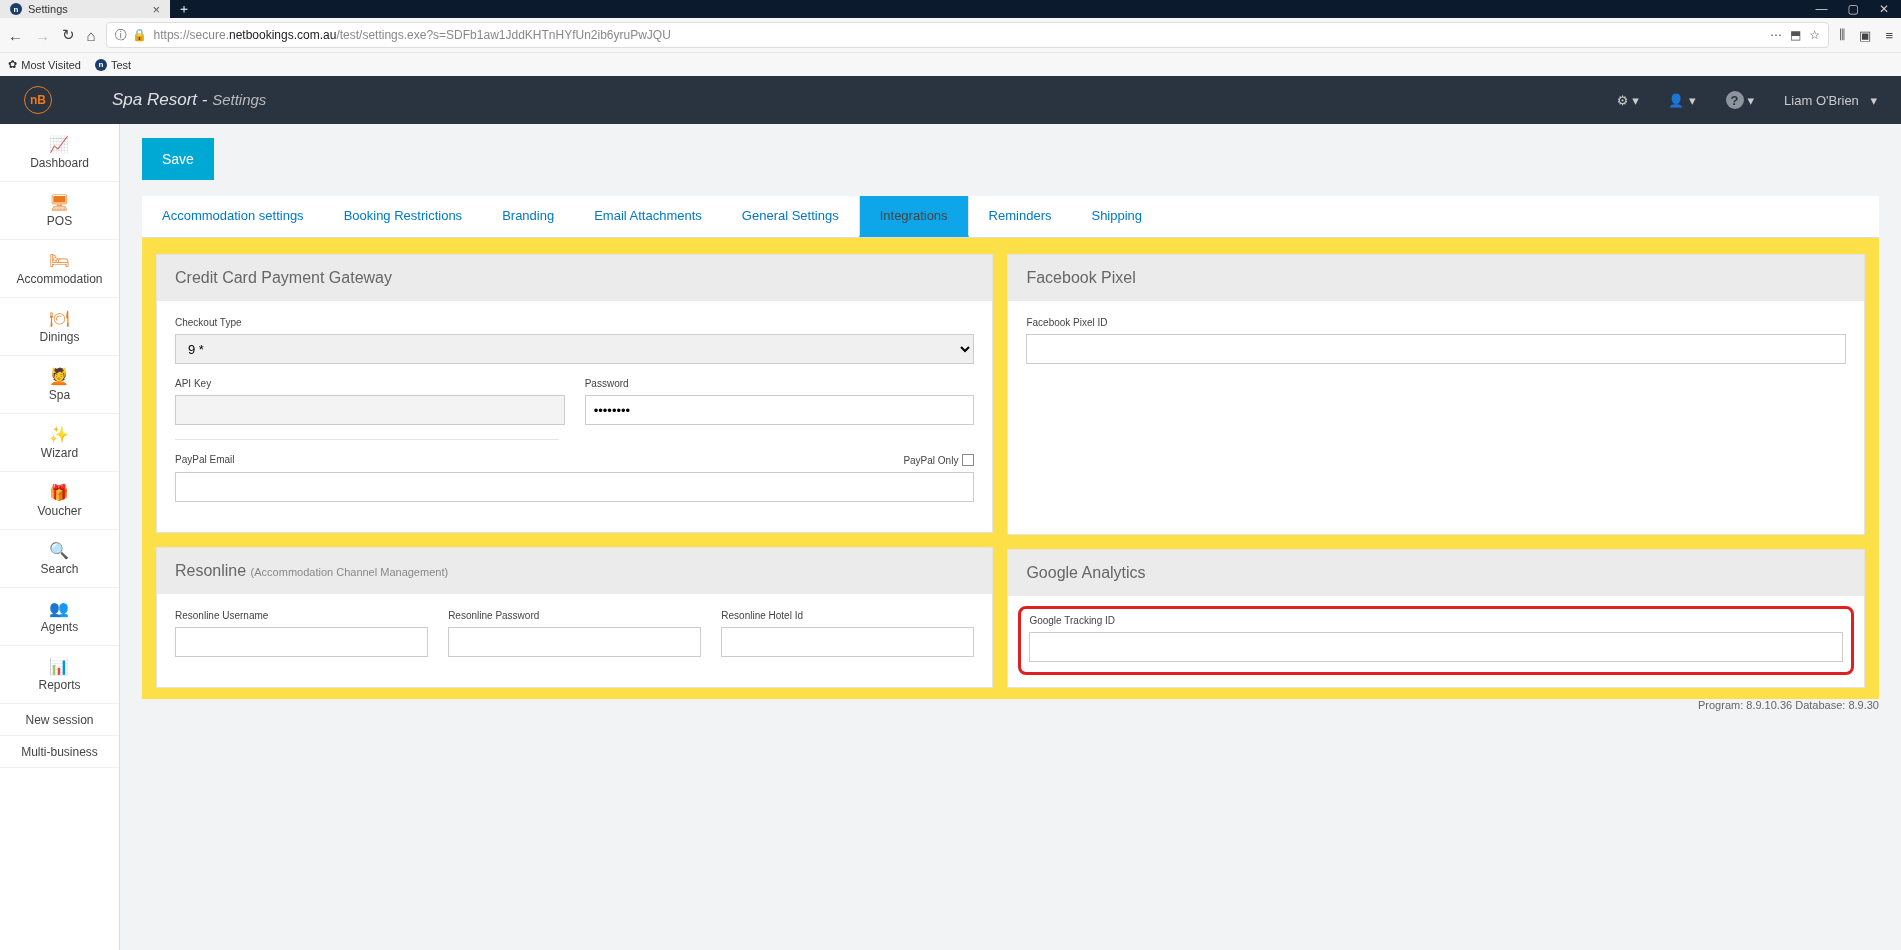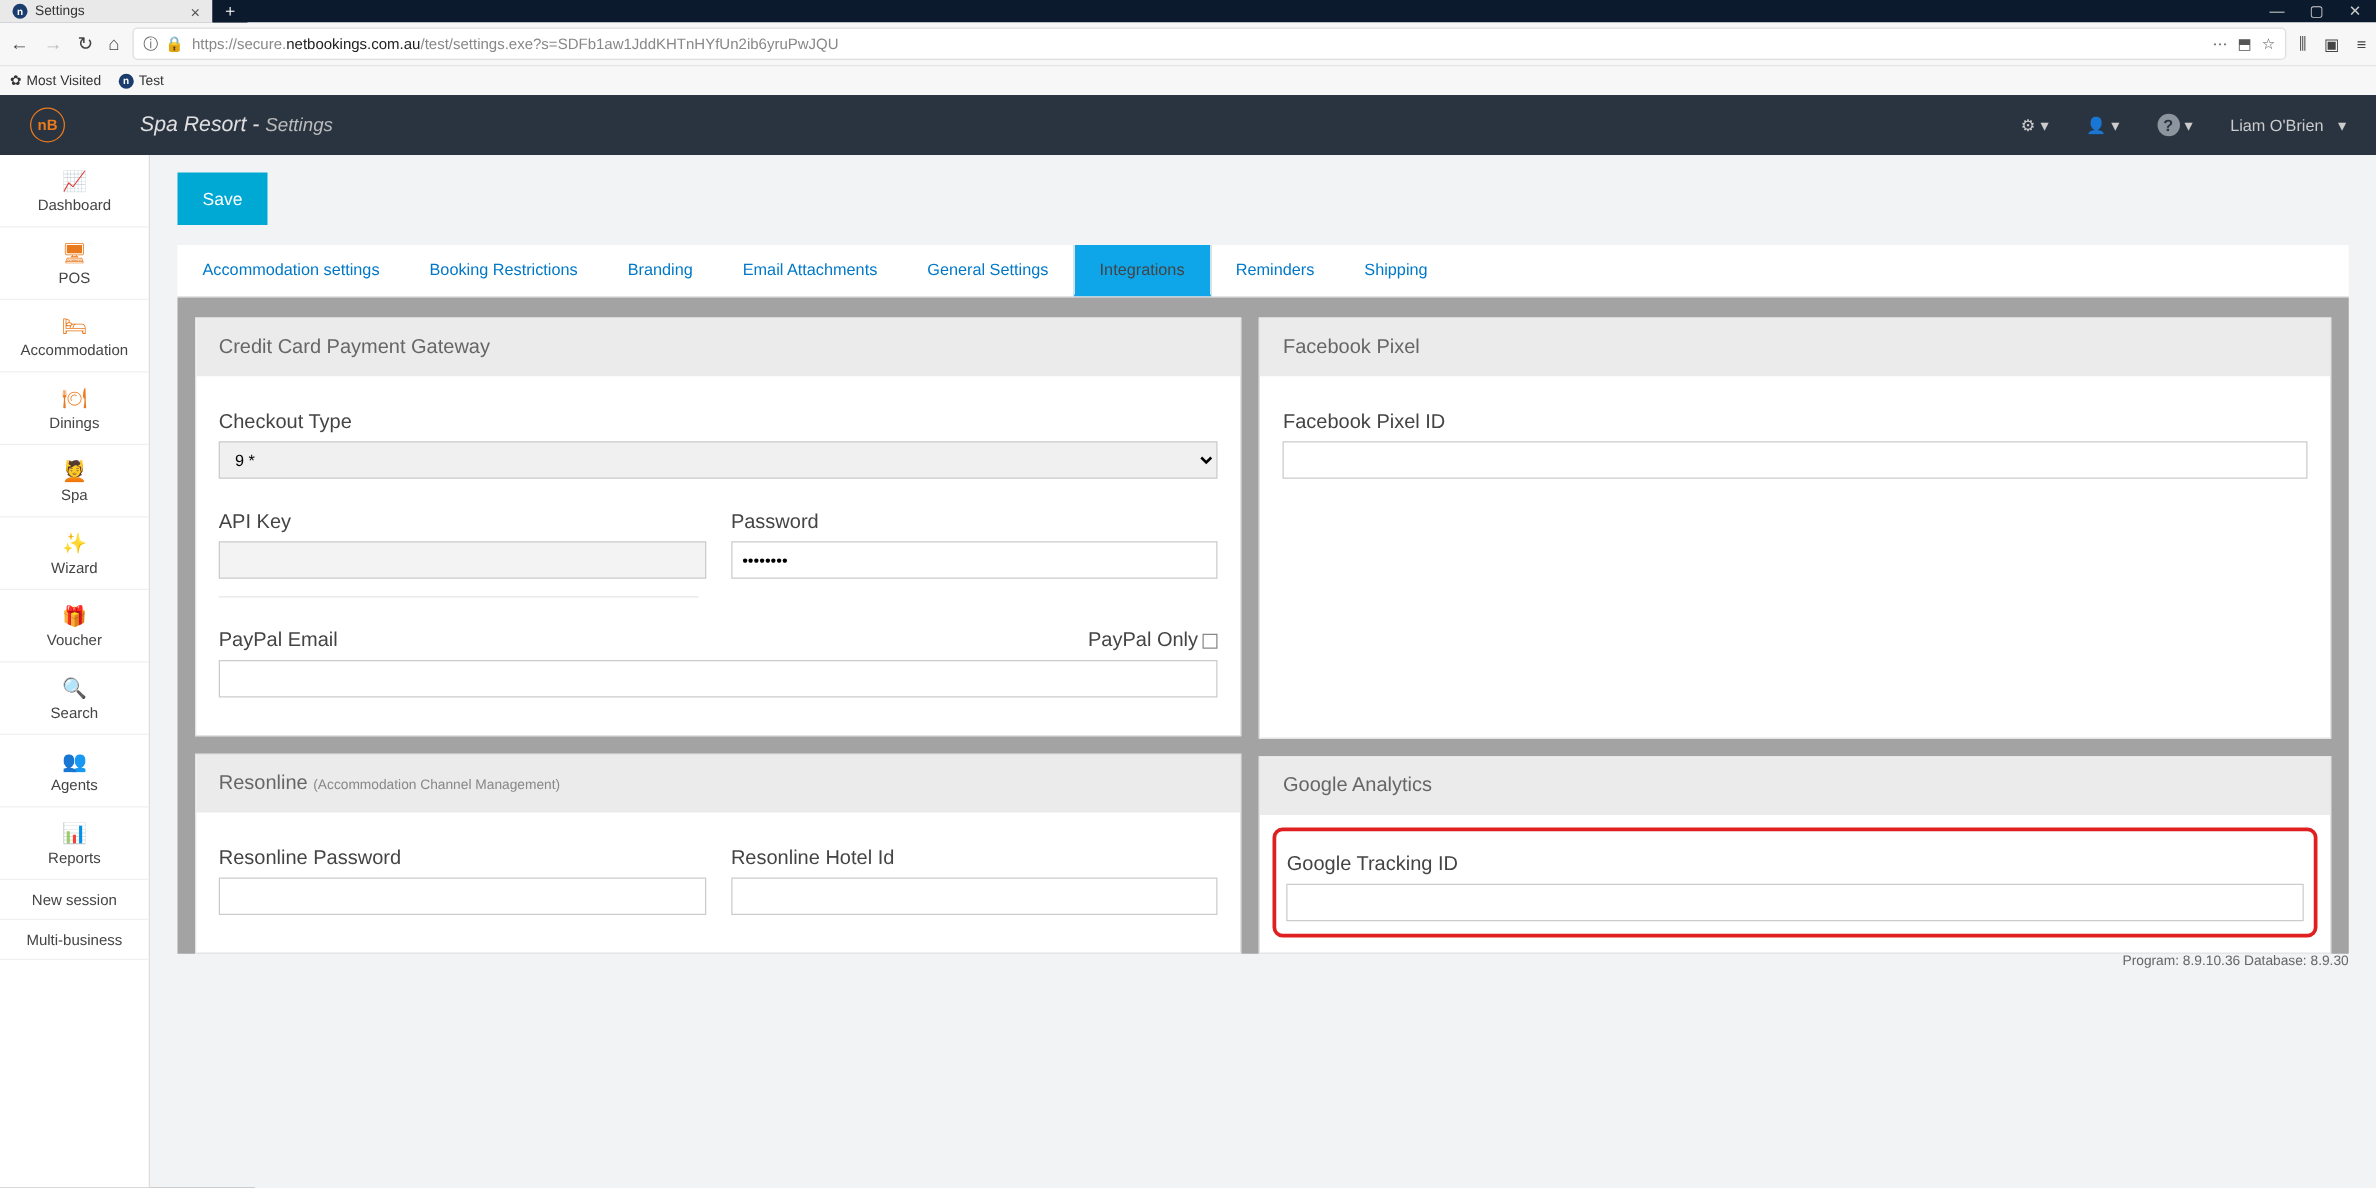--- a/index.html
+++ b/index.html
@@ -48,21 +48,21 @@
 .tab-link.active { color: #444; border-left: 1px solid #e0e0e0; border-right: 1px solid #e0e0e0; background: #0ea5e9; }
 
 .panels-row { display: flex; gap: 14px; margin-top: 0; }
 .panels-col { display: flex; flex-direction: column; gap: 14px; }
 .panel { background: #fff; border: 1px solid #e3e3e3; }
 .panel-header { background: #ebebeb; padding: 14px 18px; font-size: 16px; color: #666; font-weight: 400; }
 .panel-body { padding: 16px 18px; }
 
 .field-row { display: flex; gap: 20px; margin-bottom: 14px; }
 .field { flex: 1; display: flex; flex-direction: column; }
-.field-lbl { font-size: 16px; color: #444; margin-bottom: 6px; display: flex; margin-top: 12px; }
+.field-lbl { font-size: 10px; color: #444; margin-bottom: 6px; display: flex; }
 .field-lbl .right { margin-left: auto; display: flex; align-items: center; gap: 4px; }
 .field input, .field select { height: 30px; border: 1px solid #ccc; padding: 0 8px; font-size: 13px; background: #fff; }
 .field input[readonly] { background: #f3f3f3; }
 hr.sep { border: none; border-top: 1px solid #e5e5e5; margin: 14px 0; }
 
 .panel.highlight .panel-body { position: relative; }
 .highlight-box { border: 3px solid #e02020; border-radius: 8px; padding: 6px 8px 10px; }
 
 .sub-note { font-size: 11px; color: #888; font-weight: 400; }
 
@@ -208,21 +208,21 @@
       <div class="tab-link">Accommodation settings</div>
       <div class="tab-link">Booking Restrictions</div>
       <div class="tab-link">Branding</div>
       <div class="tab-link">Email Attachments</div>
       <div class="tab-link">General Settings</div>
       <div class="tab-link active">Integrations</div>
       <div class="tab-link">Reminders</div>
       <div class="tab-link">Shipping</div>
     </div>
 
-    <div style="background:#a3a3a3; padding:16px 14px 0;">
+    <div style="background:#fde047; padding:16px 14px 11px;">
     <div class="panels-row">
 
       <div class="panels-col" style="flex:0 0 49%;">
 
         <div class="panel">
           <div class="panel-header">Credit Card Payment Gateway</div>
           <div class="panel-body">
             <div class="field-row">
               <div class="field">
                 <div class="field-lbl">Checkout Type</div>
@@ -258,20 +258,24 @@
         </div>
 
         <div class="panel">
           <div class="panel-header">
             <span>Resonline</span>
             <span class="sub-note">(Accommodation Channel Management)</span>
           </div>
           <div class="panel-body">
             <div class="field-row three-col">
               <div class="field">
+                <div class="field-lbl">Resonline Username</div>
+                <input type="text" style="">
+              </div>
+              <div class="field">
                 <div class="field-lbl">Resonline Password</div>
                 <input type="text" style="">
               </div>
               <div class="field">
                 <div class="field-lbl">Resonline Hotel Id</div>
                 <input type="text" style="">
               </div>
             </div>
           </div>
         </div>

